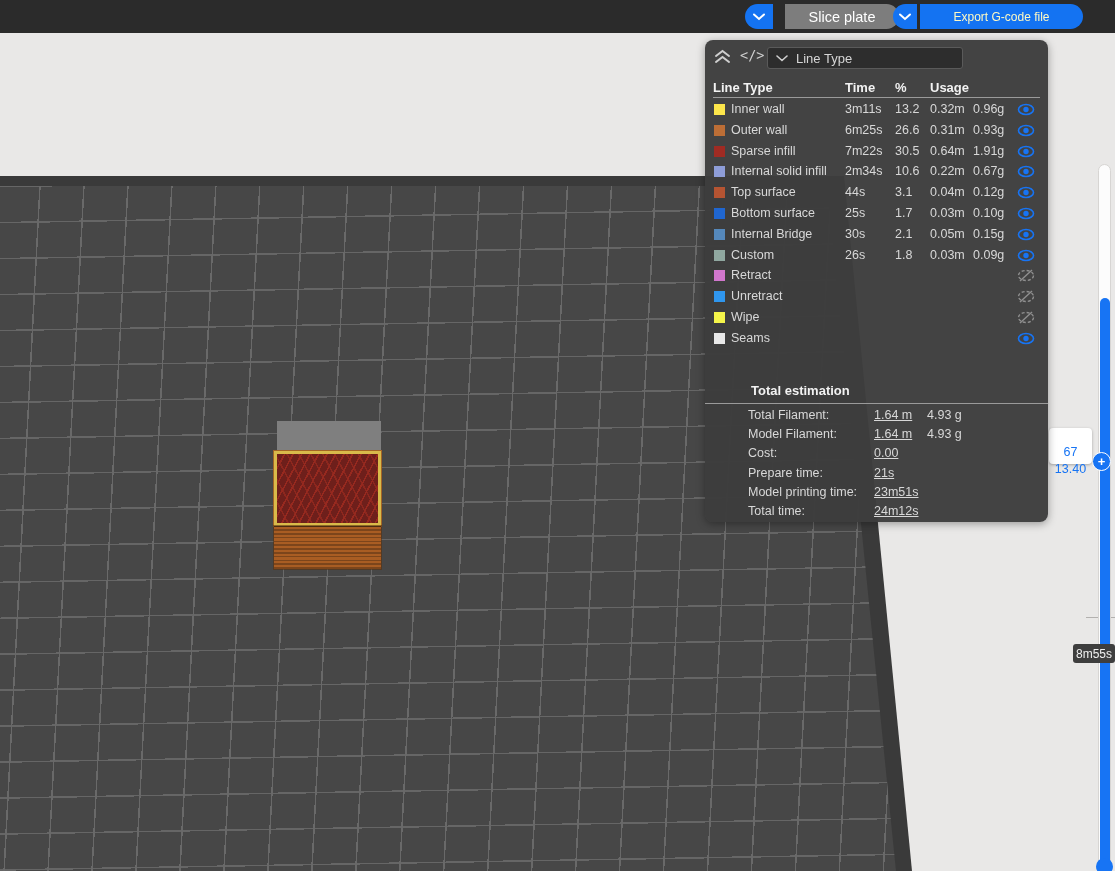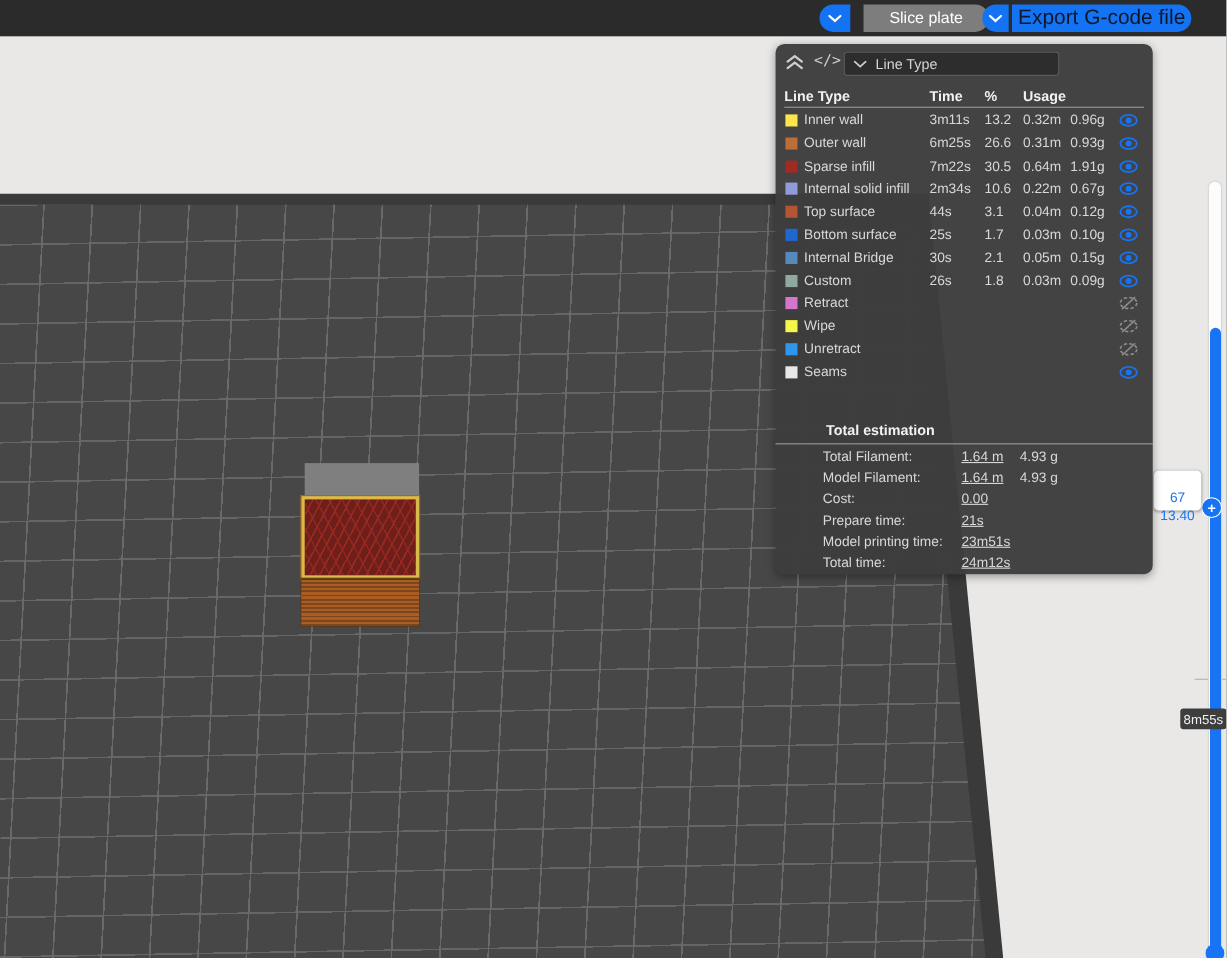--- a/index.html
+++ b/index.html
@@ -8,21 +8,21 @@
 
   
   .topbar{position:absolute;left:0;top:0;width:1115px;height:33px;background:#2b2b2b;z-index:60;}
   .chip{position:absolute;top:4px;height:25px;display:flex;align-items:center;justify-content:center;box-sizing:border-box;}
   .chev-pill{background:#1473f2;border-radius:12.5px 0 0 12.5px;cursor:pointer;}
   .slice-chev{left:745px;width:28px;}
   .slice-btn{left:773px;width:114px;background:#7d7d7d;border-radius:0 12.5px 12.5px 0;
     color:#ffffff;font-size:14.5px;cursor:pointer;margin-left:12px;}
   .export-chev{left:893px;width:24px;border-radius:12.5px 0 0 12.5px;}
   .export-btn{left:920px;width:163px;background:#1473f2;border-radius:0 12.5px 12.5px 0;
-    color:#0f172a;font-size:19px;cursor:pointer;}
+    color:#fef9c3;font-size:12px;cursor:pointer;}
 
   
   .viewport{position:absolute;left:0;top:33px;width:1115px;height:838px;background:#e9e8e7;overflow:hidden;}
   .plate-rim{position:absolute;inset:0;background:#3a3a3a;
     clip-path:polygon(0 143px,844px 143px,912px 838px,0 838px);}
   .plate-grid{position:absolute;inset:0;background:#474747;overflow:hidden;
     clip-path:polygon(0 153px,827px 153px,896px 838px,0 838px);}
   .grid-lines{position:absolute;left:-80px;top:-60px;right:-60px;bottom:-80px;
     background:
       repeating-linear-gradient(to right,transparent 0 42.5px,#696969 42.5px 44px),
@@ -291,38 +291,38 @@
           <span class="eye novz">
 
             <svg class="eye-off" width="18" height="13">
               <ellipse cx="9" cy="6.5" rx="7.5" ry="5" stroke="#8f8f8f" stroke-width="1.4" fill="none" stroke-dasharray="3 2"></ellipse>
               <line x1="3" y1="12" x2="15" y2="1" stroke="#8f8f8f" stroke-width="1.4"></line>
             </svg>
           </span>
         </div>
 
         <div class="lrow">
-          <span class="sw" style="background: rgb(245, 245, 74);"></span>
-          <span class="lb">Wipe</span>
+          <span class="sw" style="background: rgb(47, 150, 238);"></span>
+          <span class="lb">Unretract</span>
           <span class="tm"></span>
           <span class="pc"></span>
           <span class="um"></span>
           <span class="ug"></span>
           <span class="eye novz">
 
             <svg class="eye-off" width="18" height="13">
               <ellipse cx="9" cy="6.5" rx="7.5" ry="5" stroke="#8f8f8f" stroke-width="1.4" fill="none" stroke-dasharray="3 2"></ellipse>
               <line x1="3" y1="12" x2="15" y2="1" stroke="#8f8f8f" stroke-width="1.4"></line>
             </svg>
           </span>
         </div>
 
         <div class="lrow">
-          <span class="sw" style="background: rgb(47, 150, 238);"></span>
-          <span class="lb">Unretract</span>
+          <span class="sw" style="background: rgb(245, 245, 74);"></span>
+          <span class="lb">Wipe</span>
           <span class="tm"></span>
           <span class="pc"></span>
           <span class="um"></span>
           <span class="ug"></span>
           <span class="eye novz">
 
             <svg class="eye-off" width="18" height="13">
               <ellipse cx="9" cy="6.5" rx="7.5" ry="5" stroke="#8f8f8f" stroke-width="1.4" fill="none" stroke-dasharray="3 2"></ellipse>
               <line x1="3" y1="12" x2="15" y2="1" stroke="#8f8f8f" stroke-width="1.4"></line>
             </svg>

